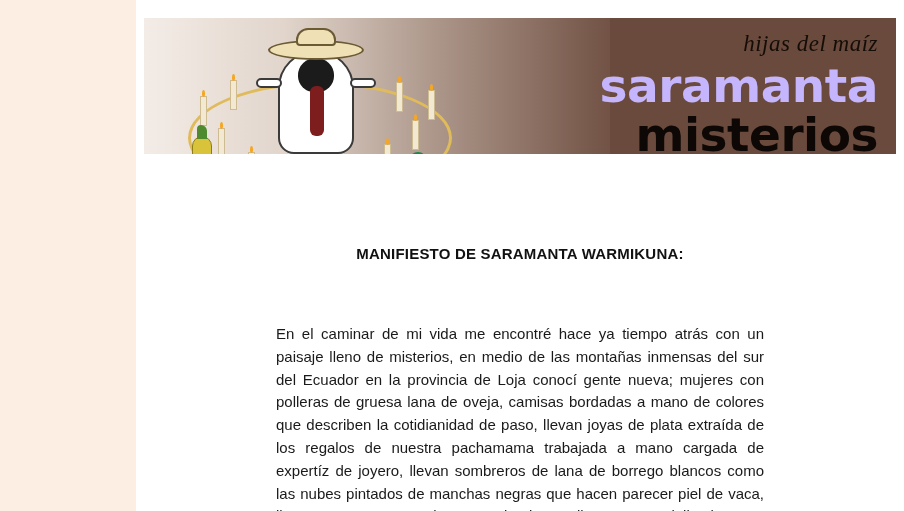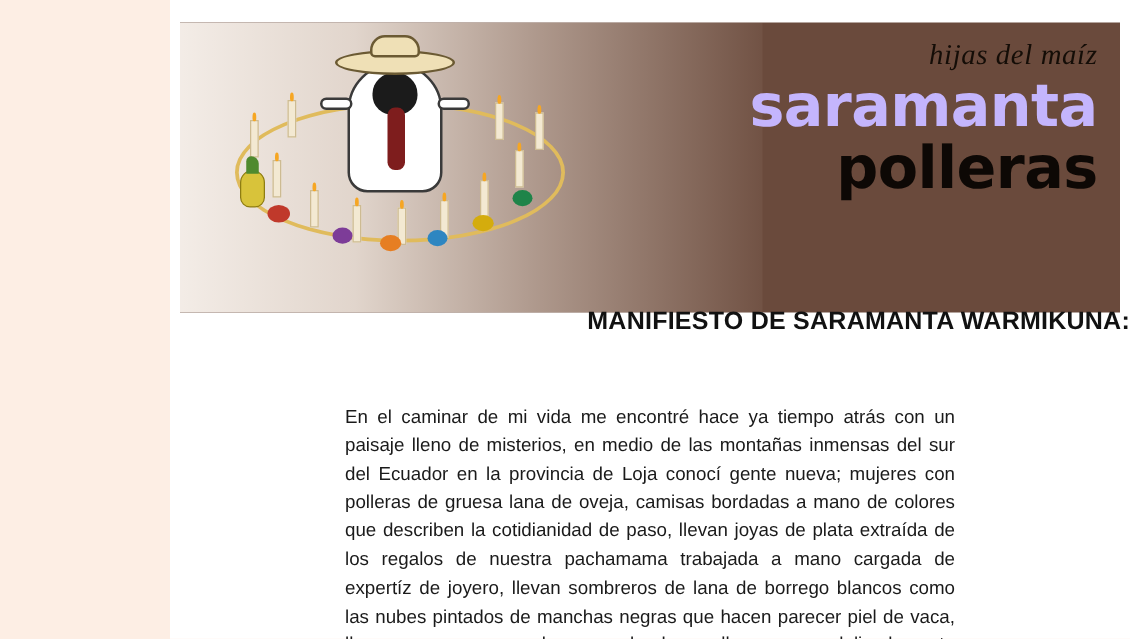--- a/index.html
+++ b/index.html
@@ -19,21 +19,21 @@
     top: 0;
     width: 768px;
     height: 511px;
     background: #ffffff;
   }
   .banner {
     position: absolute;
     left: 8px;
     top: 18px;
     width: 752px;
-    height: 232px;
+    height: 136px;
     overflow: hidden;
     background: #6a4a3c;
   }
   
   .banner-bg {
     position: absolute;
     inset: 0;
     background:
       radial-gradient(ellipse 26px 11px at 12% 12%, #e8d6b4 0%, #c9a979 60%, #a07a4e 100%),
       radial-gradient(ellipse 30px 12px at 30% 6%, #c65a3a 0%, #9c3a22 70%, #6d2414 100%),
@@ -230,23 +230,23 @@
     width: 10px;
     height: 14px;
     background: #4f8a2e;
     border-radius: 4px 6px 0 0;
   }
   .doc-title {
     position: absolute;
     left: 0;
     right: 0;
     top: 243px;
-    text-align: right;
+    text-align: center;
     font-family: "Liberation Sans", sans-serif;
-    font-size: 20px;
+    font-size: 15px;
     font-weight: bold;
     color: #111111;
     line-height: 1.45;
     letter-spacing: 0.2px;
   }
   .doc-body {
     position: absolute;
     left: 140px;
     top: 308px;
     width: 488px;
@@ -294,21 +294,21 @@
       <div class="figure-arm-r"></div>
       <div class="figure-face"></div>
       <div class="figure-braid"></div>
       <div class="figure-hat"></div>
       <div class="figure-hat-top"></div>
     </div>
 
     <div class="banner-title">
       <div class="banner-kicker">hijas del maíz</div>
       <div class="banner-line1">saramanta</div>
-      <div class="banner-line2">polleras</div>
+      <div class="banner-line2">misterios</div>
     </div>
   </div>
 
   <div class="doc-title">
     <div>MANIFIESTO  DE SARAMANTA WARMIKUNA:</div>
   </div>
 
   <p class="doc-body">En el caminar de mi vida me encontré hace ya tiempo atrás con un paisaje lleno de misterios, en medio de las montañas inmensas del sur del Ecuador en la provincia de Loja conocí gente nueva; mujeres con polleras de gruesa lana de oveja, camisas bordadas a mano de colores que describen la cotidianidad de paso, llevan joyas de plata extraída de los regalos de nuestra pachamama trabajada a mano cargada de expertíz de joyero, llevan sombreros de lana de borrego blancos como las nubes pintados de manchas negras que hacen parecer piel de vaca, llevan en sus manos el guango donde enrollan suave y delicadamente lana de borrego.</p>
 
 </div>

